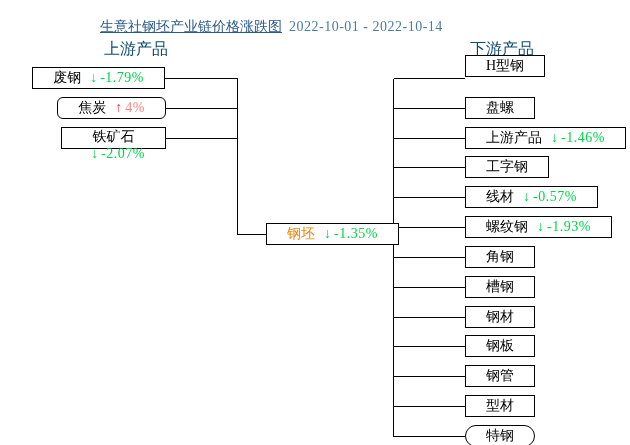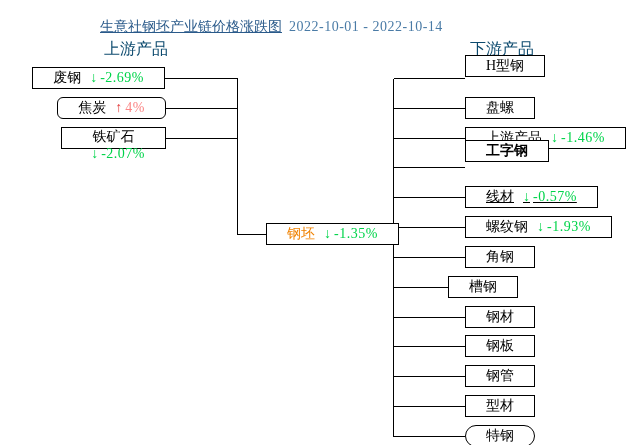--- a/index.html
+++ b/index.html
@@ -53,25 +53,25 @@
   .up .val{color:#fb8585;}
   
   .n-up0{top:55px;right:465px;}
   .n-up1{top:85px;right:464px;border-radius:6px;}
   .n-up2{top:115px;right:464px;flex-direction:column;}
   .center-node{top:211px;left:266px;}
   
   .n-d0{top:43px;left:465px;}
   .n-d1{top:85px;left:465px;}
   .n-d2{top:115px;left:465px;}
-  .n-d3{top:128px;left:465px;font-weight:bold;}
-  .n-d4{top:174px;left:465px;text-decoration:underline;}
+  .n-d3{top:144px;left:465px;}
+  .n-d4{top:174px;left:465px;}
   .n-d5{top:204px;left:465px;}
   .n-d6{top:234px;left:465px;}
-  .n-d7{top:264px;left:448px;}
+  .n-d7{top:264px;left:465px;}
   .n-d8{top:294px;left:465px;}
   .n-d9{top:323px;left:465px;}
   .n-d10{top:353px;left:465px;}
   .n-d11{top:383px;left:465px;}
   .n-d12{top:413px;left:465px;border-radius:11px;}
 </style>
 </head>
 <body>
 
 <div class="canvas">
@@ -109,21 +109,21 @@
       <line x1="393.5" y1="305.5" x2="465" y2="305.5"></line>
       <line x1="393.5" y1="334.5" x2="465" y2="334.5"></line>
       <line x1="393.5" y1="364.5" x2="465" y2="364.5"></line>
       <line x1="393.5" y1="394.5" x2="465" y2="394.5"></line>
       <line x1="393.5" y1="424.5" x2="465" y2="424.5"></line>
     </g>
   </svg>
 
   <div class="node n-up0">
     <span class="lbl">废钢</span>
-    <span class="chg down"><span class="arr">↓</span><span class="val">-2.69%</span></span>
+    <span class="chg down"><span class="arr">↓</span><span class="val">-1.79%</span></span>
   </div>
   <div class="node n-up1">
     <span class="lbl">焦炭</span>
     <span class="chg up"><span class="arr">↑</span><span class="val">4%</span></span>
   </div>
   <div class="node n-up2">
     <span class="lbl">铁矿石</span>
     <span class="chg down"><span class="arr">↓</span><span class="val">-2.07%</span></span>
   </div>
 

